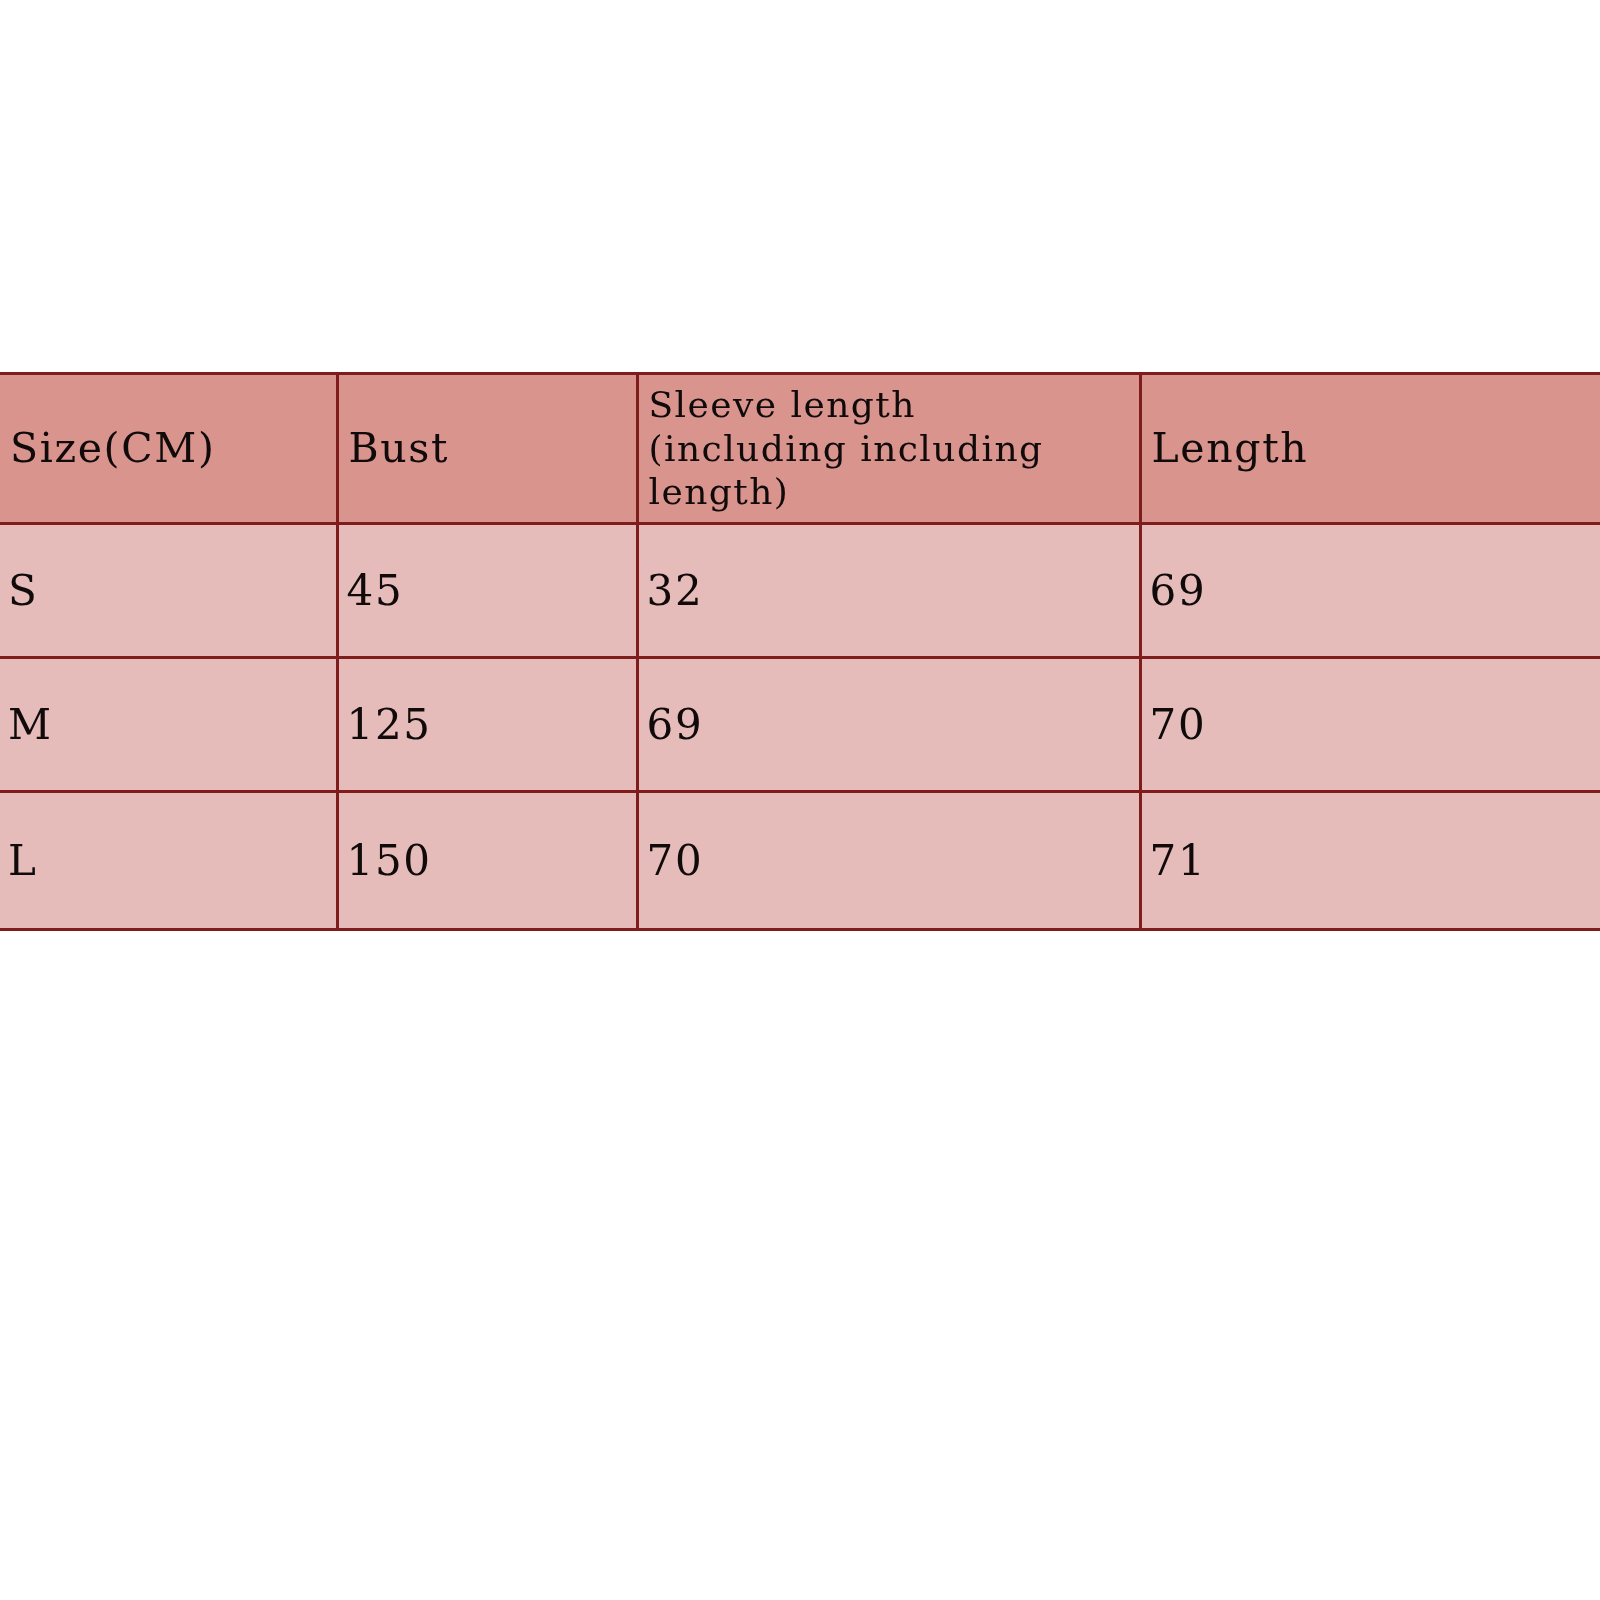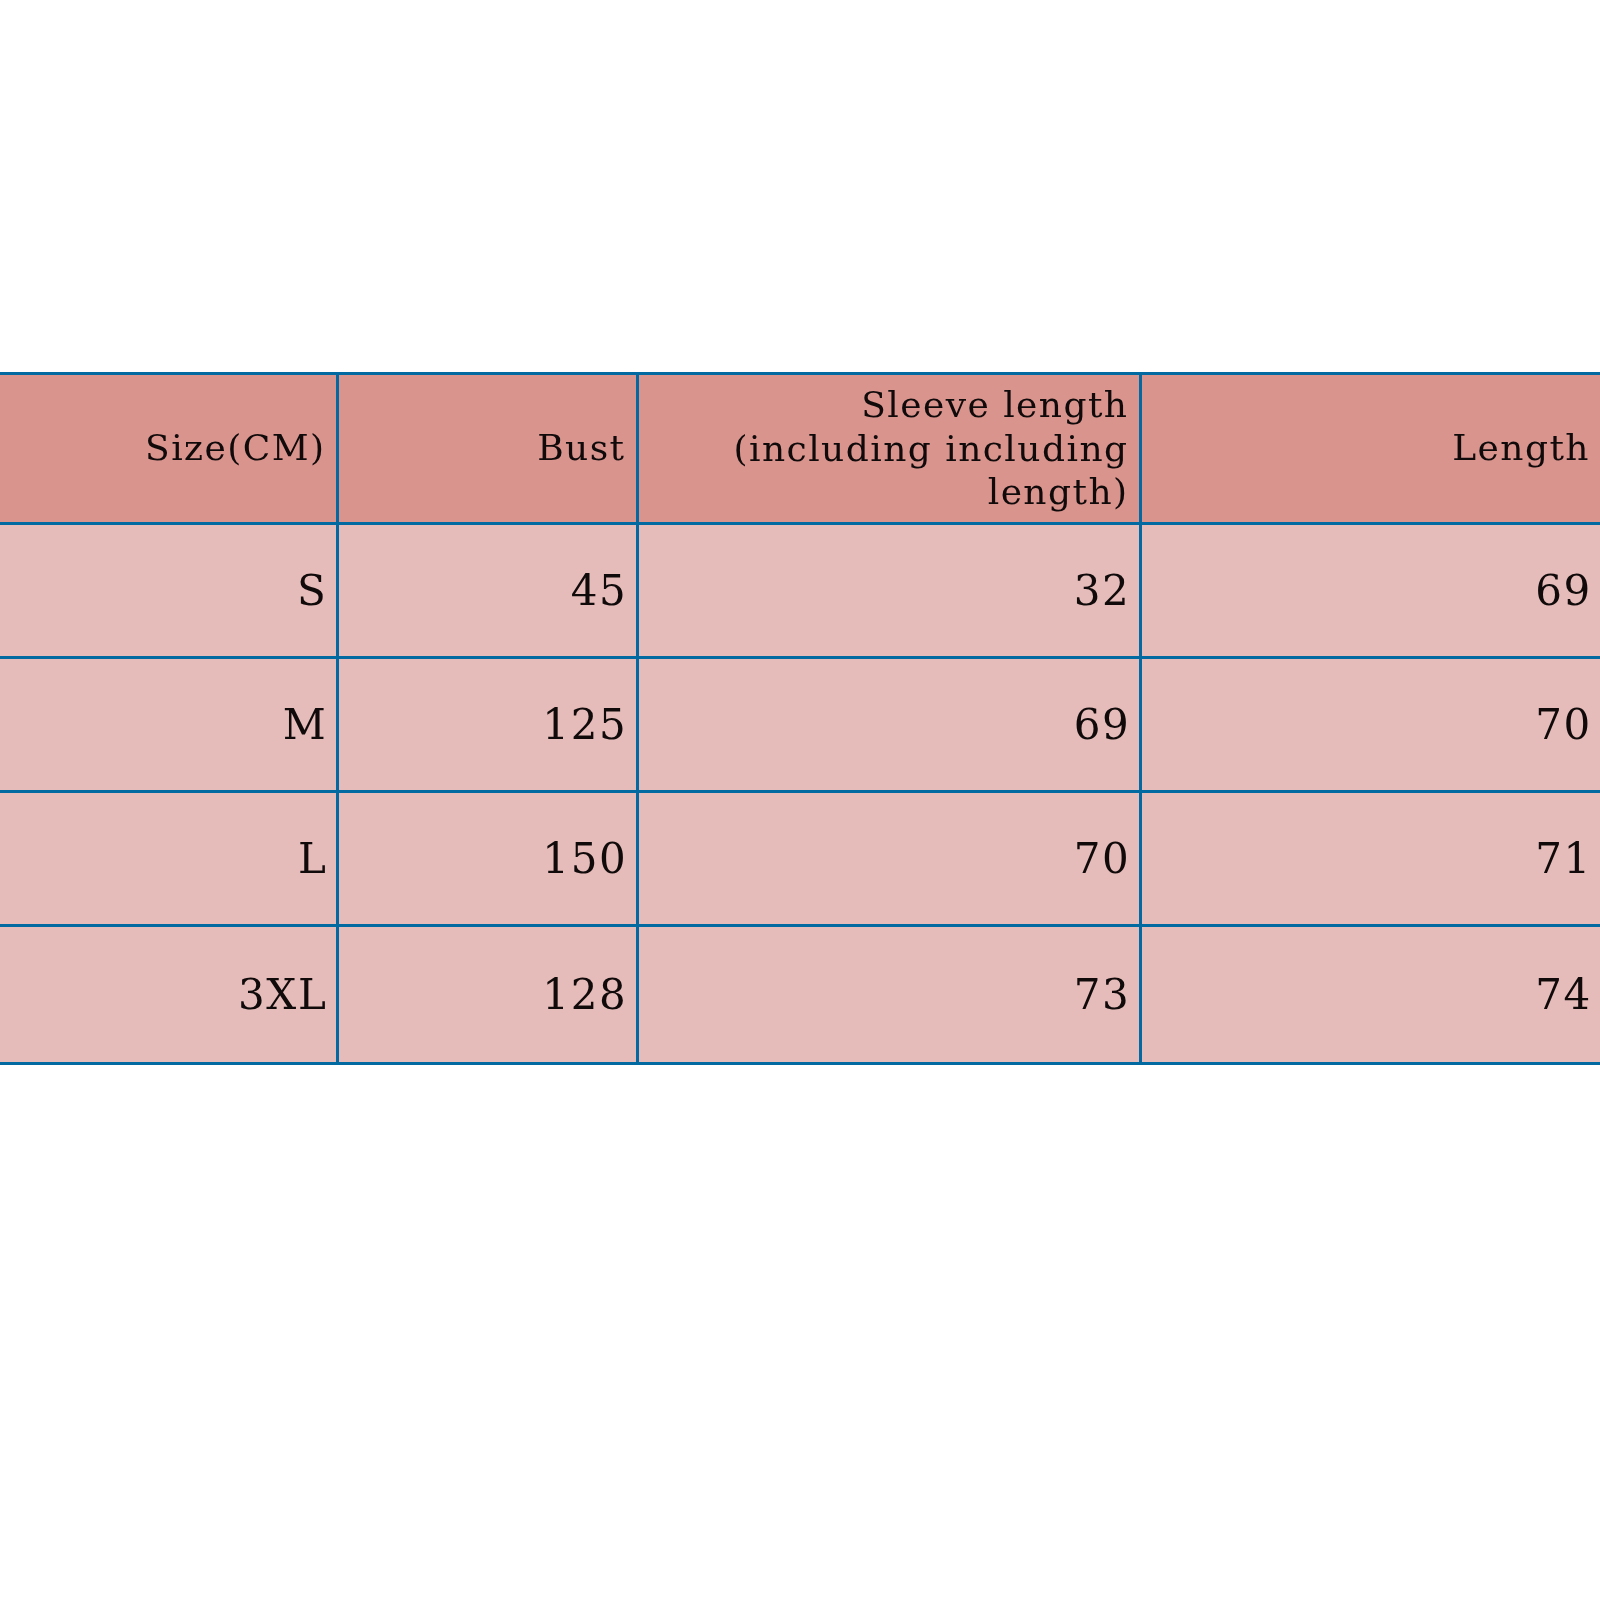--- a/index.html
+++ b/index.html
@@ -30,37 +30,37 @@
     color: #100a0a;
   }
 
   #size-chart col.c-size   { width: 337px; }
   #size-chart col.c-bust   { width: 300px; }
   #size-chart col.c-sleeve { width: 503px; }
   #size-chart col.c-length { width: 460px; }
 
   #size-chart th,
   #size-chart td {
-    border: 3px solid #0369a1;
+    border: 3px solid #7f1d1d;
     border-left-width: 3px;
     border-right-width: 3px;
-    text-align: right;
+    text-align: left;
     vertical-align: middle;
     letter-spacing: 0.04em;
   }
 
   
   #size-chart tr > *:first-child { border-left: none; }
   #size-chart tr > *:last-child  { border-right: none; }
 
   thead th {
     background: #d9948e;
     height: 150px;
     font-weight: normal;
-    font-size: 36px;
+    font-size: 41px;
     line-height: 1.30;
     padding: 4px 10px;
   }
 
   thead th.sleeve-head {
     font-size: 36px;
     line-height: 1.22;
   }
 
   tbody td {
@@ -111,22 +111,16 @@
         <td>125</td>
         <td>69</td>
         <td>70</td>
       </tr>
       <tr>
         <td>L</td>
         <td>150</td>
         <td>70</td>
         <td>71</td>
       </tr>
-      <tr>
-        <td>3XL</td>
-        <td>128</td>
-        <td>73</td>
-        <td>74</td>
-      </tr>
     </tbody>
   </table>
 
 </div>
 
 </body></html>

